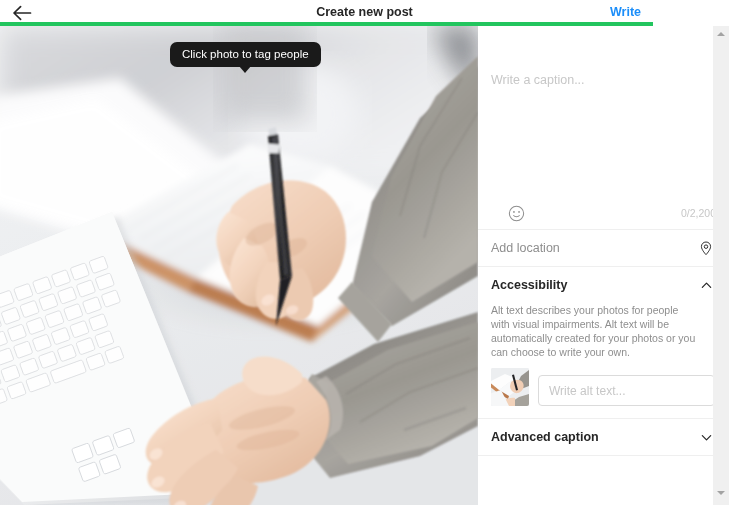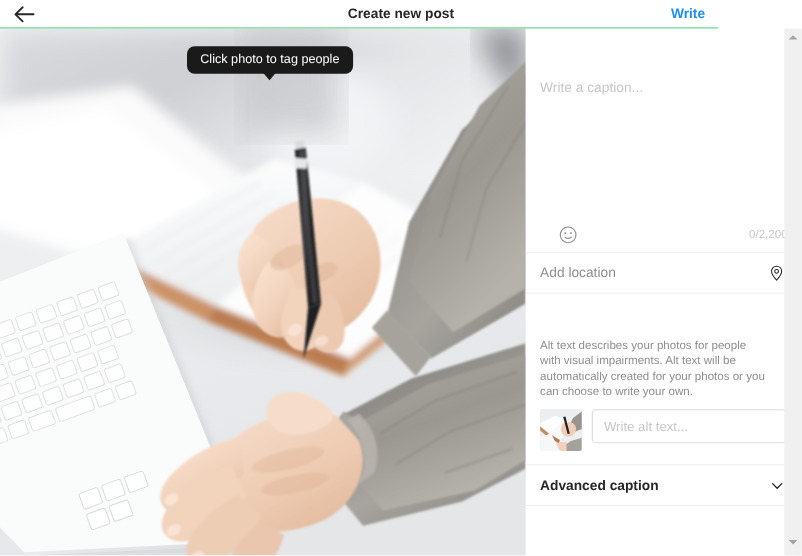--- a/index.html
+++ b/index.html
@@ -22,21 +22,21 @@
     box-sizing: border-box;
   }
 
   
   .header {
     position: absolute;
     left: 0; top: 0;
     width: 653px;
     height: 26px;
     background: #ffffff;
-    border-bottom: 1px solid #22c55e;
+    border-bottom: 4px solid #22c55e;
     box-sizing: border-box;
     display: flex;
     align-items: center;
   }
   .back-btn {
     position: absolute;
     left: 6px;
     top: 0;
     height: 25px;
     width: 32px;
@@ -196,31 +196,30 @@
     color: #262626;
     text-align: center;
   }
   .row-label.muted { color: #8e8e8e; }
   .row-label.bold { font-weight: 600; }
 
   .access-body {
     padding: 0 14px 12px 13px;
     box-sizing: border-box;
     width: 235px;
-    margin-top: 40px;
   }
   .access-desc {
     font-size: 10.5px;
     line-height: 14px;
     color: #8e8e8e;
     margin: 0 0 9px 0;
   }
   .alt-row {
     display: flex;
-    align-items: flex-start;
+    align-items: flex-end;
     gap: 9px;
   }
   .alt-thumb {
     width: 38px;
     height: 38px;
     border-radius: 2px;
     overflow: hidden;
     flex: 0 0 auto;
     background: #e9eaec;
   }
@@ -611,20 +610,26 @@
       <span class="row-label muted">Add location</span>
       <svg class="pin-icon" viewBox="0 0 16 18">
         <path d="M8 1.2 C4.9 1.2, 2.5 3.6, 2.5 6.7 C2.5 10.6, 8 16.4, 8 16.4
                  C8 16.4, 13.5 10.6, 13.5 6.7 C13.5 3.6, 11.1 1.2, 8 1.2 Z" fill="none" stroke="#262626" stroke-width="1.15" stroke-linejoin="round"></path>
         <circle cx="8" cy="6.8" r="2.1" fill="none" stroke="#262626" stroke-width="1.15"></circle>
       </svg>
     </div>
 
     <div class="divider"></div>
 
+    <div class="row">
+      <span class="row-label bold">Accessibility</span>
+      <svg class="chev" viewBox="0 0 14 14">
+        <path d="M2.5 9 L7 4.4 L11.5 9" fill="none" stroke="#262626" stroke-width="1.3" stroke-linecap="round" stroke-linejoin="round"></path>
+      </svg>
+    </div>
 
     <div class="access-body">
       <p class="access-desc">Alt text describes your photos for people with visual impairments. Alt text will be automatically created for your photos or you can choose to write your own.</p>
       <div class="alt-row">
         <div class="alt-thumb">
           <svg viewBox="0 0 38 38" preserveAspectRatio="xMidYMid slice">
             <rect x="0" y="0" width="38" height="38" fill="#eceef0"></rect>
             <path d="M-2 14 L14 6 L24 10 L8 22 Z" fill="#fdfdfd"></path>
             <path d="M8 22 L24 10 L34 16 L18 28 Z" fill="#f8f9fa"></path>
             <path d="M-2 14 L8 22 L7 25 L-3 17 Z" fill="#c98a5a"></path>

